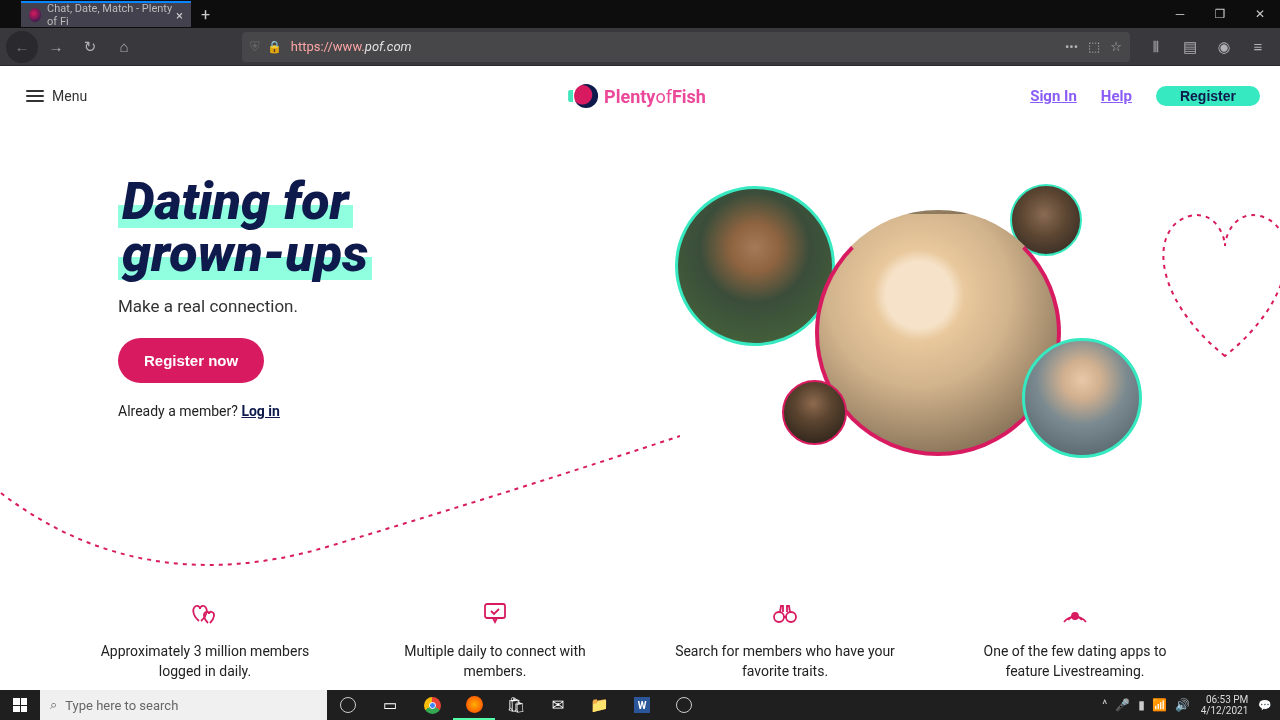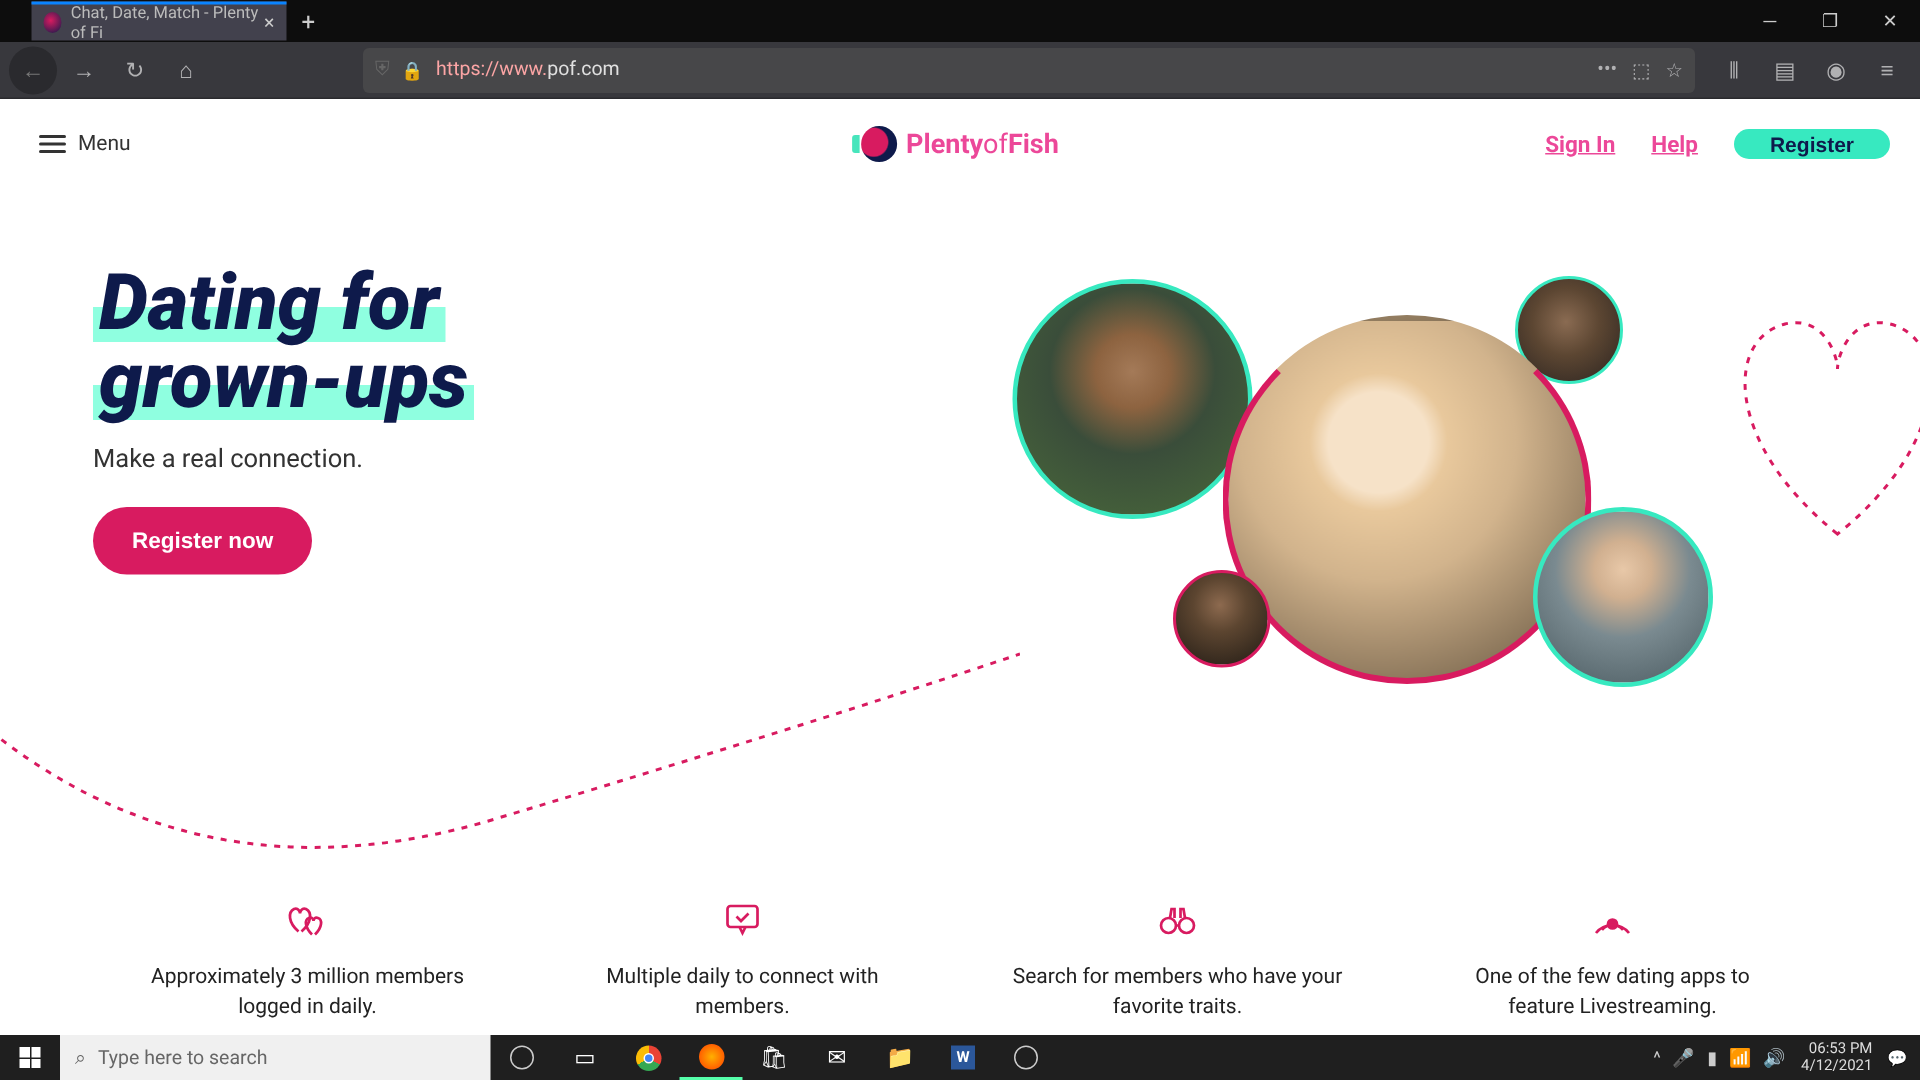--- a/index.html
+++ b/index.html
@@ -14,45 +14,45 @@
 .window-controls { margin-left: auto; display: flex; }
 .window-controls div { width: 40px; height: 28px; display: flex; align-items: center; justify-content: center; color: #ccc; font-size: 12px; cursor: pointer; }
 
 .browser-toolbar { background: #38383d; height: 38px; display: flex; align-items: center; padding: 0 6px; gap: 2px; border-bottom: 1px solid #2a2a2e; }
 .nav-btn { width: 32px; height: 32px; border-radius: 4px; display: flex; align-items: center; justify-content: center; color: #b1b1b3; cursor: pointer; font-size: 15px; }
 .nav-btn.disabled { color: #777; background: #2a2a2e; border-radius:50%; }
 .url-bar { flex: 1; background: #474749; height: 30px; border-radius: 4px; margin: 0 8px 0 100px; display: flex; align-items: center; padding: 0 8px; color: #b1b1b3; font-size: 13px; }
 .url-bar .lock { margin-right: 8px; font-size: 12px; }
 .url-bar .shield { margin-right: 8px; color: #666; }
 .url-text-prefix { color: #fca5a5; }
-.url-text-domain { color: #e0e0e0; }
+.url-text-domain { color: #e0e0e0; font-style: italic; }
 .url-right { margin-left: auto; display: flex; gap: 10px; align-items: center; }
 
 .browser-right-icons { display: flex; gap: 2px; }
 
 
 .page { position: relative; height: 624px; overflow-y: scroll; border-radius: 24px; }
 .page::-webkit-scrollbar { width: 14px; }
 .page::-webkit-scrollbar-track { background: #f0f0f0; }
 .page::-webkit-scrollbar-thumb { background: #c0c0c0; border-radius: 2px; }
 
 .header { display: flex; align-items: center; height: 60px; padding: 0 20px; position: relative; }
 .menu-btn { display: flex; align-items: center; gap: 8px; color: #333; cursor: pointer; font-size: 14px; margin-left: 6px; }
 .hamburger { display: flex; flex-direction: column; gap: 3px; }
 .hamburger span { width: 18px; height: 2px; background: #333; border-radius: 1px; }
 .logo { position: absolute; left: 50%; transform: translateX(-50%); display: flex; align-items: center; gap: 6px; }
 .logo-icon { width: 24px; height: 24px; background: radial-gradient(circle at 35% 45%, #d81b60 0%, #d81b60 45%, #0e1a4b 50%, #0e1a4b 100%); border-radius: 50%; position: relative; }
 .logo-icon::before { content: ''; position: absolute; left: -6px; top: 6px; width: 5px; height: 12px; background: #47e5bc; border-radius: 2px 0 0 2px; }
 .logo-text { font-size: 18px; color: #ec4899; }
 .logo-text b { font-weight: 700; }
 .header-right { margin-left: auto; display: flex; align-items: center; gap: 24px; }
-.header-link { color: #ec4899; font-weight: 700; text-decoration: underline; font-size: 15px; cursor: pointer; }
+.header-link { color: #8b5cf6; font-weight: 700; text-decoration: underline; font-size: 15px; cursor: pointer; }
 .register-btn { background: #37e9c0; color: #0e1a4b; font-weight: 700; padding: 2px 24px; border-radius: 20px; border: none; cursor: pointer; font-size: 14px; }
 
-.hero { position: relative; padding: 50px 0 0 62px; height: 440px; }
+.hero { position: relative; padding: 50px 0 0 118px; height: 440px; }
 .hero-title { font-size: 52px; font-weight: 900; color: #0e1a4b; line-height: 1.0; margin-bottom: 16px; font-style: italic; }
 .hero-title span { background: linear-gradient(to bottom, transparent 55%, #8fffe0 55%); padding: 0 4px; display:inline-block; }
 .hero-sub { font-size: 17px; color: #333; margin-bottom: 22px; }
 .register-now { background: #d81b60; color: #fff; font-weight: 700; padding: 14px 26px; border-radius: 26px; border: none; cursor: pointer; font-size: 15px; }
 .member-line { margin-top: 20px; font-size: 14px; color: #222; }
 .login-link { font-weight: 700; text-decoration: underline; color: #0e1a4b; cursor: pointer; }
 
 .hero-images { position: absolute; right: 0; top: 0; width: 650px; height: 380px; }
 .avatar-circle { position: absolute; border-radius: 50%; overflow: hidden; }
 .av-main { width: 246px; height: 246px; left: 185px; top: 84px; border: 4px solid #d81b60; border-top-color: rgba(0,0,0,0); background: radial-gradient(circle at 42% 34%, #f6e2c8 0%, #f6e2c8 16%, #e8c89c 22%, #d1b38c 44%, #5c4d3a 100%); }
@@ -144,20 +144,23 @@
       <button class="register-btn">Register</button>
     </div>
   </div>
 
   <div class="hero">
     <h1 class="hero-title">
       <span>Dating for</span><br><span>grown-ups</span>
     </h1>
     <p class="hero-sub">Make a real connection.</p>
     <button class="register-now">Register now</button>
+    <p class="member-line">
+      <span>Already a member? </span><span class="login-link">Log in</span>
+    </p>
 
     <svg class="dash-curve" viewBox="0 0 700 200">
         <path d="M 0 50 Q 150 180 350 120 T 700 10" fill="none" stroke="#d81b60" stroke-width="2" stroke-dasharray="4 5"></path>
       </svg>
 
     <div class="hero-images">
       <svg class="heart-dash" viewBox="0 0 190 170">
           <path d="M95 160 C 20 100 20 30 60 20 C 85 14 95 40 95 50 C 95 40 105 14 130 20 C 170 30 170 100 95 160 Z" fill="none" stroke="#d81b60" stroke-width="2" stroke-dasharray="4 5"></path>
         </svg>
       <div class="avatar-circle av-1"></div>

